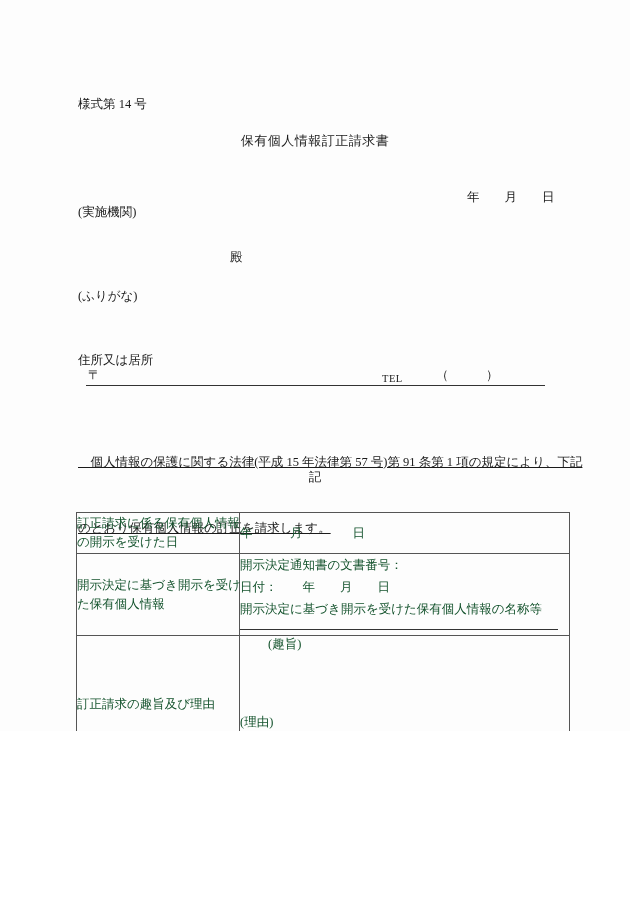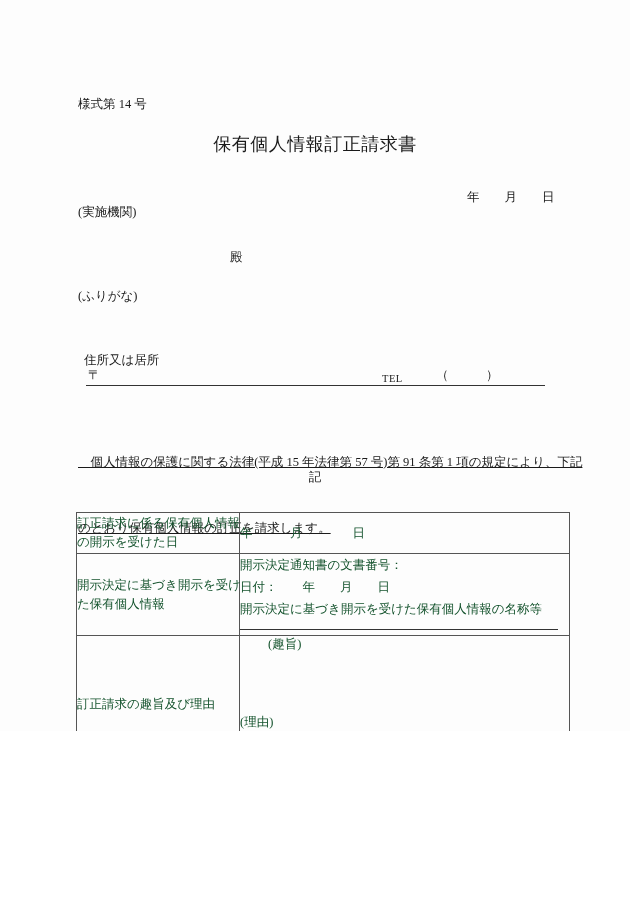--- a/index.html
+++ b/index.html
@@ -8,31 +8,31 @@
     width:630px; height:731px;
     background:#fdfdfd;
     font-family:"Liberation Serif","DejaVu Serif",serif;
     color:#1a1a1a;
     font-size:12.5px;
     overflow:hidden;
   }
   .abs { position:absolute; white-space:pre; }
 
   .form-number { left:78px; top:96px; }
-  .doc-title { left:0; top:132px; width:630px; text-align:center; font-size:18px; letter-spacing:0.5px; }
+  .doc-title { left:0; top:132px; width:630px; text-align:center; font-size:13px; letter-spacing:0.5px; }
   .date-line { left:467px; top:189px; }
   .agency-label { left:78px; top:204px; }
   .honorific { left:230px; top:249px; }
   .furigana-label { left:78px; top:288px; }
 
   .name-row { left:78px; top:311px; width:375px; height:17px; display:flex; align-items:flex-end; }
   .name-row .lbl { flex:0 0 auto; }
   .fill-line { flex:1 1 auto; border-bottom:1px solid #333; height:16px; margin-left:2px; }
 
-  .address-label { left:78px; top:352px;margin-left:6px; }
+  .address-label { left:78px; top:352px; }
   .postal-row { left:86px; top:369px; width:459px; height:16px; border-bottom:1px solid #333; }
   .postal-row span { position:absolute; bottom:1px; white-space:pre; }
   .postal-mark { left:2px; }
   .tel-label { left:296px; font-size:10.5px; letter-spacing:0.5px; }
   .tel-parens { left:350px; }
 
   .body-text { left:78px; top:407px; width:486px; line-height:22px; }
   .body-text div { white-space:pre;text-decoration:underline; }
 
   .ki-heading { left:0; top:469px; width:630px; text-align:center; }

